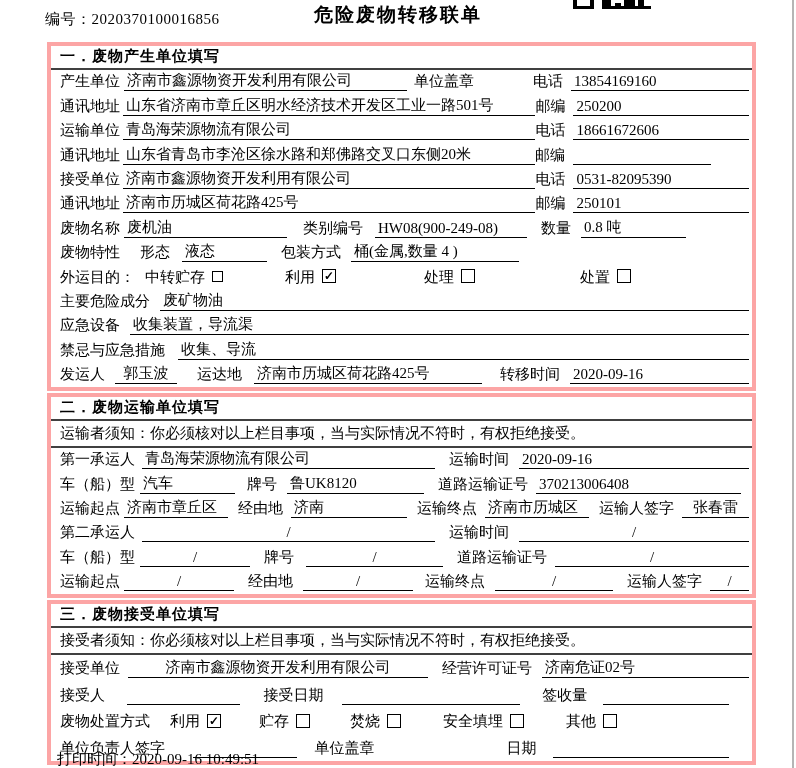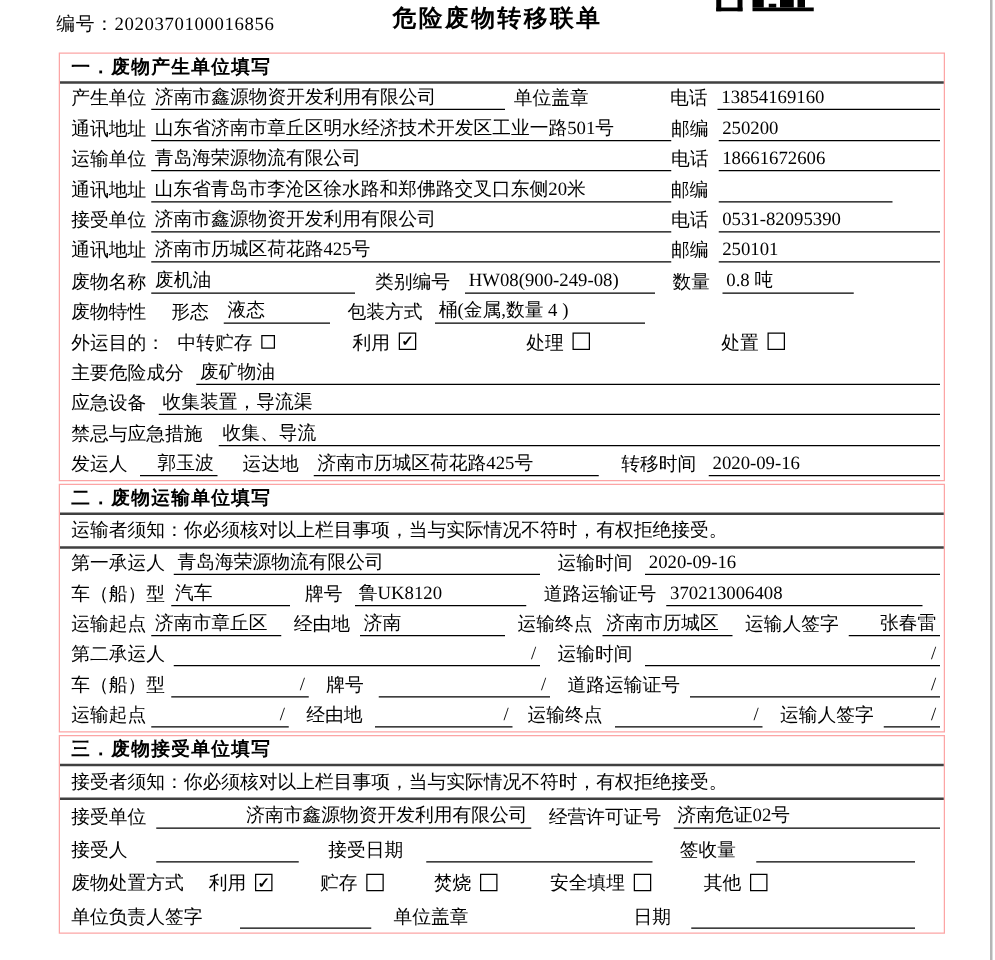--- a/index.html
+++ b/index.html
@@ -7,31 +7,31 @@
        font-family:"Liberation Serif","DejaVu Serif",serif;font-size:15px;overflow:hidden;}
   .page-edge{position:absolute;right:2px;top:0;width:2px;height:768px;background:#b5b5b5;}
   
   .serial{position:absolute;left:45px;top:10px;font-size:15px;letter-spacing:.5px;}
   .title{position:absolute;left:0;width:796px;top:2px;text-align:center;font-size:19px;font-weight:bold;
          font-family:"Liberation Sans","DejaVu Sans",sans-serif;letter-spacing:2px;}
   .qr{position:absolute;left:573px;top:0;width:78px;height:10px;}
   .qr i{position:absolute;background:#000;}
   
   .form{position:absolute;left:47px;top:42px;width:709px;}
-  .box{border:1px solid #fca5a5;margin-bottom:2px;box-sizing:border-box;background:#fff;}
+  .box{border:4px solid #fca5a5;margin-bottom:2px;box-sizing:border-box;background:#fff;}
   .box-h{height:21px;border-bottom:2px solid #404040;font-family:"Liberation Sans","DejaVu Sans",sans-serif;
          font-weight:bold;font-size:15px;padding:1px 0 0 9px;letter-spacing:1px;}
   .notice{height:25px;display:flex;align-items:center;padding-left:9px;border-bottom:2px solid #404040;}
   .row{display:flex;align-items:flex-end;padding:0 3px 3px 9px;box-sizing:border-box;}
   .s1 .row{height:24.4px;}
   .s2 .row{height:24.3px;}
   .s3 .row{height:26.5px;}
   .lbl{white-space:nowrap;}
   .u{border-bottom:1px solid #000;white-space:nowrap;padding:0 3px;box-sizing:border-box;overflow:hidden;}
-  .c{text-align:right;}
+  .c{text-align:center;}
   .fill{flex:1 1 auto;}
   .mla{margin-left:auto;}
   .opt{display:inline-flex;align-items:center;white-space:nowrap;}
   .cb{width:12px;height:12px;border:1px solid #000;margin-left:7px;display:inline-flex;
       align-items:center;justify-content:center;font-size:12px;line-height:1;position:relative;top:-1px;}
   .cb.sm{width:9px;height:9px;}
   .cb.checked::before{content:"✓";font-weight:bold;}
   .footer{position:absolute;left:57px;top:750px;font-size:15px;}
 </style>
 </head>
@@ -270,15 +270,16 @@
         <span class="lbl" style="width:115px">单位负责人签字</span>
         <span class="u" style="width:112px;margin-left:28px"></span>
         <span class="lbl" style="margin-left:18px">单位盖章</span>
         <span class="lbl" style="margin-left:132px">日期</span>
         <span class="u" style="width:192px;margin-left:16px;margin-right:20px"></span>
       </div>
     </div>
 
   </div>
 
+  <div class="footer"><span>打印时间：</span><span>2020-09-16 10:49:51</span></div>
 
   <div class="page-edge"></div>
 </div>
 
 </body></html>

